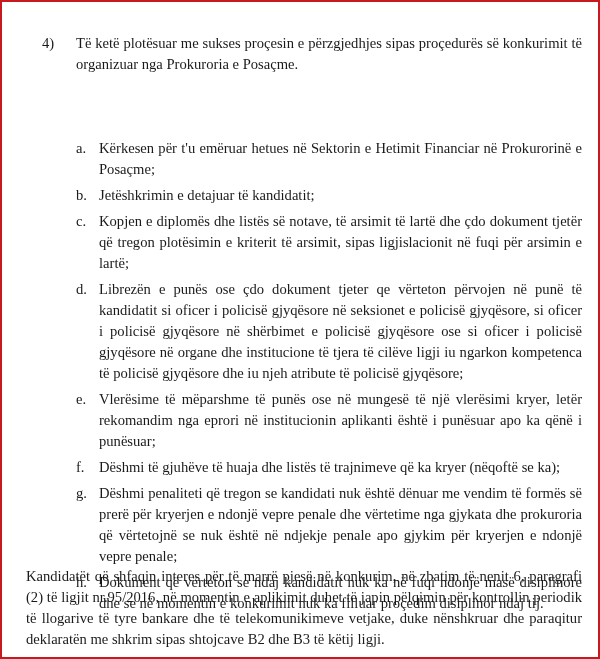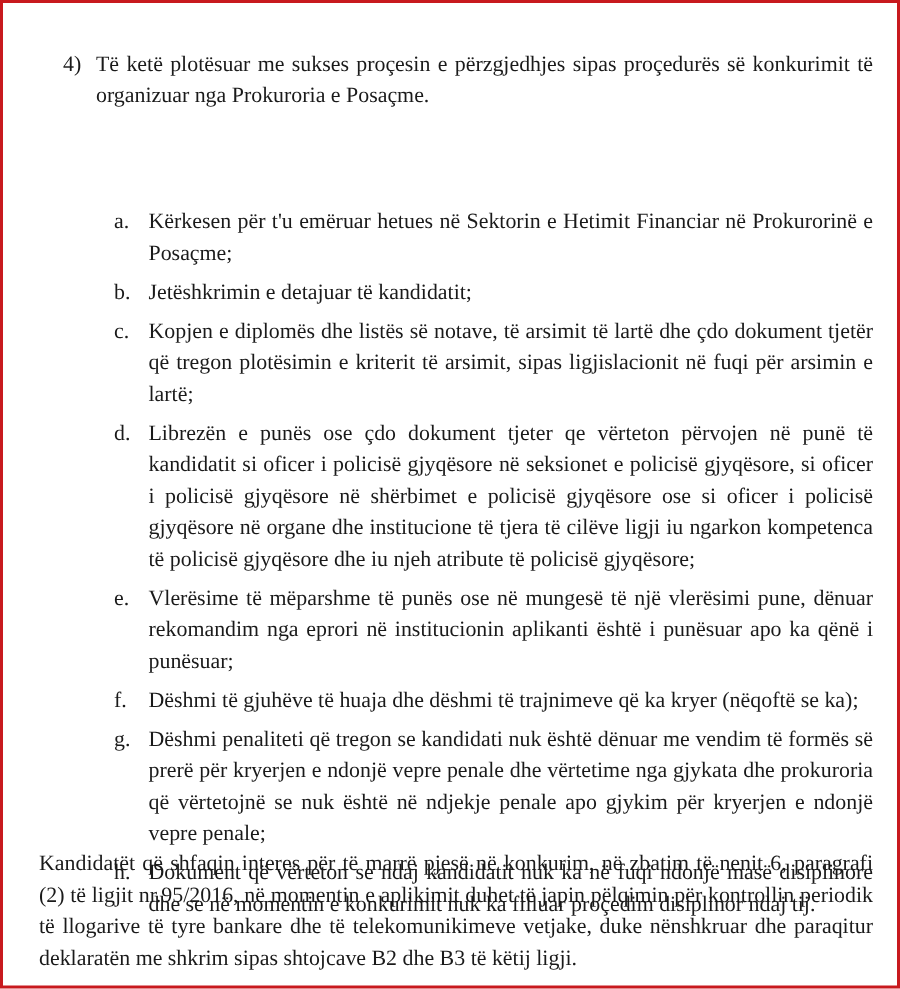--- a/index.html
+++ b/index.html
@@ -11,21 +11,21 @@
     border: 2px solid #c8191e;
     background: #ffffff;
     font-family: "Liberation Serif", serif;
     color: #1a1a1a;
     font-size: 14.6px;
     line-height: 21px;
   }
   .para { position: absolute; left: 24px; width: 556px; text-align: justify; }
   .numbered { position: absolute; left: 40px; top: 31px; width: 540px; }
   .numbered .num { position: absolute; left: 0; top: 0; }
-  .numbered .txt { margin-left: 22px; text-align: justify; }
+  .numbered .txt { margin-left: 34px; text-align: justify; }
   .list { position: absolute; left: 74px; width: 506px; top: 136px; }
   .item { position: relative; margin: 0 0 5px 0; }
   .item .letter { position: absolute; left: 0; top: 0; width: 20px; }
   .item .txt { margin-left: 23px; text-align: justify; }
 </style>
 </head>
 <body>
 
 <div class="page">
 
@@ -47,25 +47,25 @@
     <div class="item">
       <span class="letter">c.</span>
       <div class="txt">Kopjen e diplomës dhe listës së notave, të arsimit të lartë dhe çdo dokument tjetër që tregon plotësimin e kriterit të arsimit, sipas ligjislacionit në fuqi për arsimin e lartë;</div>
     </div>
     <div class="item">
       <span class="letter">d.</span>
       <div class="txt">Librezën e punës ose çdo dokument tjeter qe vërteton përvojen në punë të kandidatit si oficer i policisë gjyqësore në seksionet e policisë gjyqësore, si oficer i policisë gjyqësore në shërbimet e policisë gjyqësore ose si oficer i policisë gjyqësore në organe dhe institucione të tjera të cilëve ligji iu ngarkon kompetenca të policisë gjyqësore dhe iu njeh atribute të policisë gjyqësore;</div>
     </div>
     <div class="item">
       <span class="letter">e.</span>
-      <div class="txt">Vlerësime të mëparshme të punës ose në mungesë të një vlerësimi pune, dënuar rekomandim nga eprori në institucionin aplikanti është i punësuar apo ka qënë i punësuar;</div>
+      <div class="txt">Vlerësime të mëparshme të punës ose në mungesë të një vlerësimi kryer, letër rekomandim nga eprori në institucionin aplikanti është i punësuar apo ka qënë i punësuar;</div>
     </div>
     <div class="item">
       <span class="letter">f.</span>
-      <div class="txt">Dëshmi të gjuhëve të huaja dhe dëshmi të trajnimeve që ka kryer (nëqoftë se ka);</div>
+      <div class="txt">Dëshmi të gjuhëve të huaja dhe listës të trajnimeve që ka kryer (nëqoftë se ka);</div>
     </div>
     <div class="item">
       <span class="letter">g.</span>
       <div class="txt">Dëshmi penaliteti që tregon se kandidati nuk është dënuar me vendim të formës së prerë për kryerjen e ndonjë vepre penale dhe vërtetime nga gjykata dhe prokuroria që vërtetojnë se nuk është në ndjekje penale apo gjykim për kryerjen e ndonjë vepre penale;</div>
     </div>
     <div class="item">
       <span class="letter">h.</span>
       <div class="txt">Dokument që vërteton se ndaj kandidatit nuk ka në fuqi ndonjë masë disiplinore dhe se në momentin e konkurimit nuk ka filluar proçedim disiplinor ndaj tij.</div>
     </div>
   </div>

